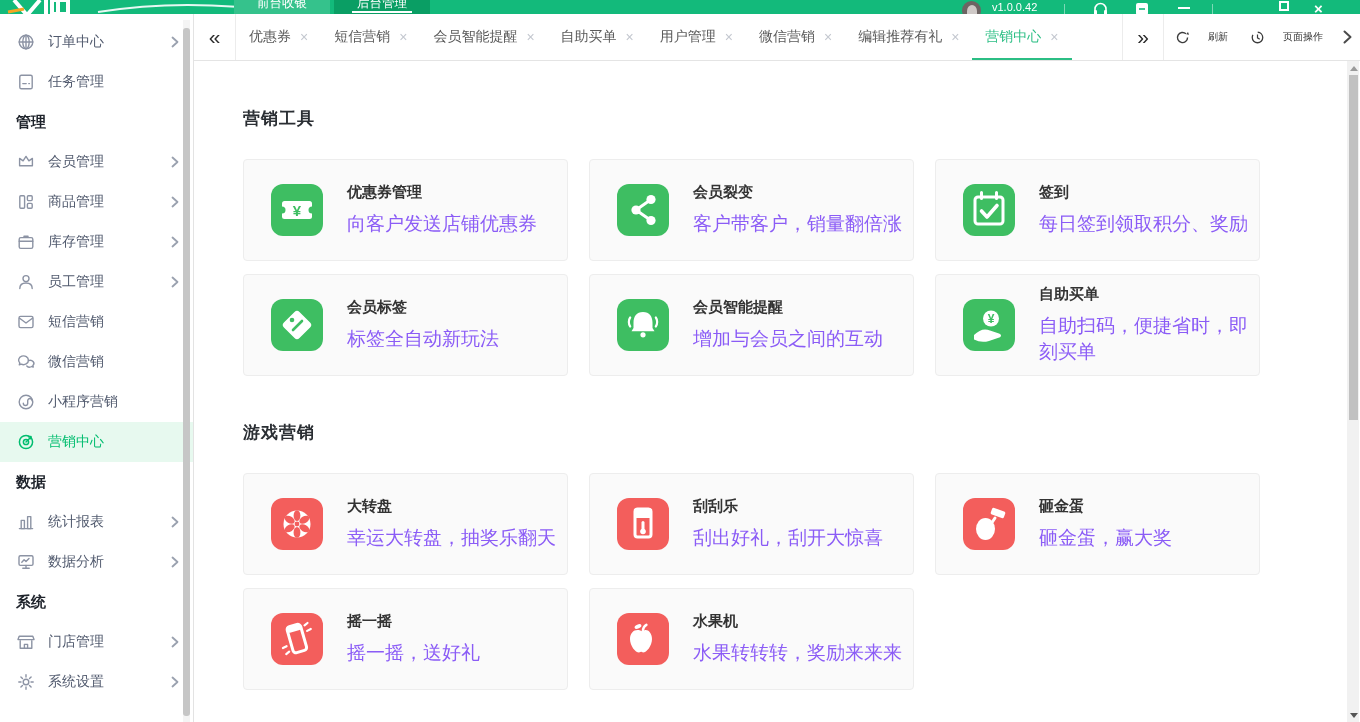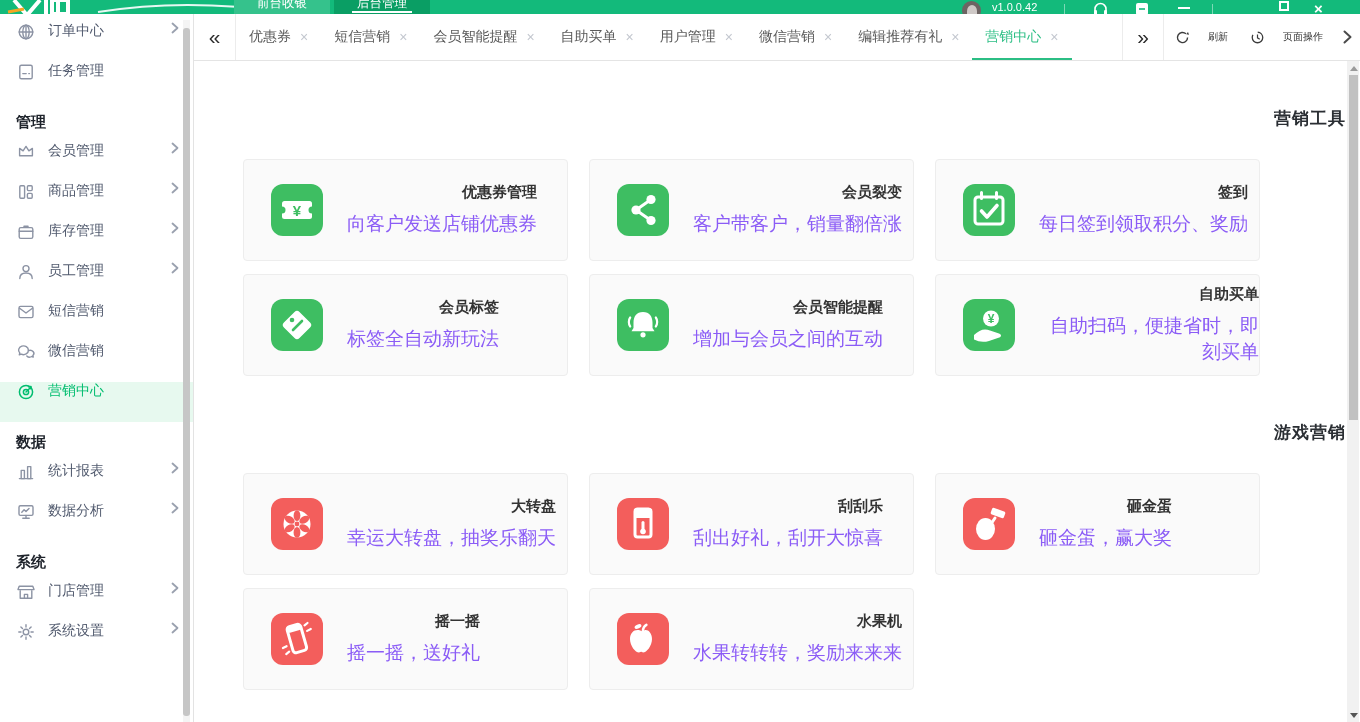--- a/index.html
+++ b/index.html
@@ -22,21 +22,21 @@
   .hdr-min { left:1178px; bottom:5px; width:12px; height:2.5px; background:#fff; }
   .hdr-win { left:1279px; bottom:3px; width:10px; height:10px; border:2px solid #fff; }
   .hdr-close { left:1314px; bottom:-3px; color:#fff; font-size:15px; font-weight:bold; }
 
   
   .app { display:flex; height:708px; }
 
   
   .sidebar { width:194px; background:#fff; border-right:1px solid #e3e3e3; position:relative;
      padding-top:8px; overflow:hidden; flex:0 0 194px; }
-  .menu-item { height:40px; display:flex; padding:0 14px 0 16px; gap:12px;
+  .menu-item { height:40px; display:flex; align-items:center; padding:0 14px 0 16px; gap:12px;
      font-size:14px; color:#515a6e; cursor:pointer; }
   .menu-item .lbl { flex:1; }
   .menu-section { height:40px; display:flex; align-items:center; padding-left:16px;
      font-size:15px; font-weight:bold; color:#1e232b;font-family:Liberation Mono, monospace; }
   .menu-item.active { background:#e7f9ef; }
   .menu-item.active .lbl { color:#00bd6f; }
   .micon { flex:0 0 20px; }
   .micon path, .micon rect, .micon circle, .micon ellipse
      { fill:none; stroke:#8c93a4; stroke-width:1.4; stroke-linecap:round; stroke-linejoin:round; }
   .menu-item.active .micon path, .menu-item.active .micon circle { stroke:#00bd6f; stroke-width:1.5; }
@@ -56,21 +56,21 @@
   .tab { display:flex; align-items:center; gap:9px; padding:0 13px; font-size:14px; color:#5a5a5a;
      white-space:nowrap; cursor:pointer; position:relative; }
   .tab .close { color:#c3c7cf; font-size:14px; }
   .tab.active { color:#2bbe84; }
   .tab.active::after { content:""; position:absolute; left:0; right:0; bottom:0; height:2px; background:#2bbe84; }
   .tab-actions { display:flex; align-items:center; }
   .action-btn { display:flex; align-items:center; gap:18px; padding:0 11px; font-size:10px; color:#333; cursor:pointer; }
   .action-chevron { width:26px; display:flex; align-items:center; justify-content:center; cursor:pointer; }
 
   
-  .content-row { flex:1; display:flex; min-height:0;text-align:right; }
+  .content-row { flex:1; display:flex; min-height:0; }
   .content { flex:1; background:#fff; padding:46px 0 0 49px; overflow:hidden; }
   .section-title { font-size:17px; font-weight:bold; color:#2a2e33; letter-spacing:1px; margin-bottom:29px; }
   .section-title.second { margin-top:45px; }
   .cards { display:grid; grid-template-columns:repeat(3,325px); gap:13px 21px; }
   .card { height:102px; background:#fafafa; border:1px solid #ededed; border-radius:4px;
      display:flex; align-items:center; padding-left:27px; gap:24px; cursor:pointer; }
   .card-icon { width:52px; height:52px; border-radius:12px; flex:0 0 52px;
      display:flex; align-items:center; justify-content:center; }
   .card-icon.green { background:#3ebe62; }
   .card-icon.red { background:#f35e5c; }
@@ -197,20 +197,27 @@
     </div>
 
     <div class="menu-item">
       <svg class="micon" width="20" height="20" viewBox="0 0 20 20">
         <path d="M12.4 8.2a4.9 4.3 0 1 0-8.6 2.8l-.5 1.9 2-.7a4.9 4.3 0 0 0 7.1-4z"></path>
         <path d="M10.8 13.9a3.7 3.2 0 0 0 4.9.6l1.6.6-.4-1.5a3.7 3.2 0 0 0-4.4-5"></path>
       </svg>
       <span class="lbl">微信营销</span>
     </div>
 
+    <div class="menu-item">
+      <svg class="micon" width="20" height="20" viewBox="0 0 20 20">
+        <circle cx="10" cy="10" r="6.8"></circle>
+          <path d="M7.3 11.3a2.2 2.2 0 1 0 4.4 0V8.7a2.2 2.2 0 1 1 4.4 0"></path>
+      </svg>
+      <span class="lbl">小程序营销</span>
+    </div>
 
     <div class="menu-item active">
       <svg class="micon" width="20" height="20" viewBox="0 0 20 20">
         <circle cx="10" cy="10" r="6.6"></circle>
           <circle cx="10" cy="10" r="2.6"></circle>
           <path d="M10 10 14.8 5.2"></path>
           <path d="M12.6 4.8l2.4-.4-.4 2.4"></path>
       </svg>
       <span class="lbl">营销中心</span>
     </div>

